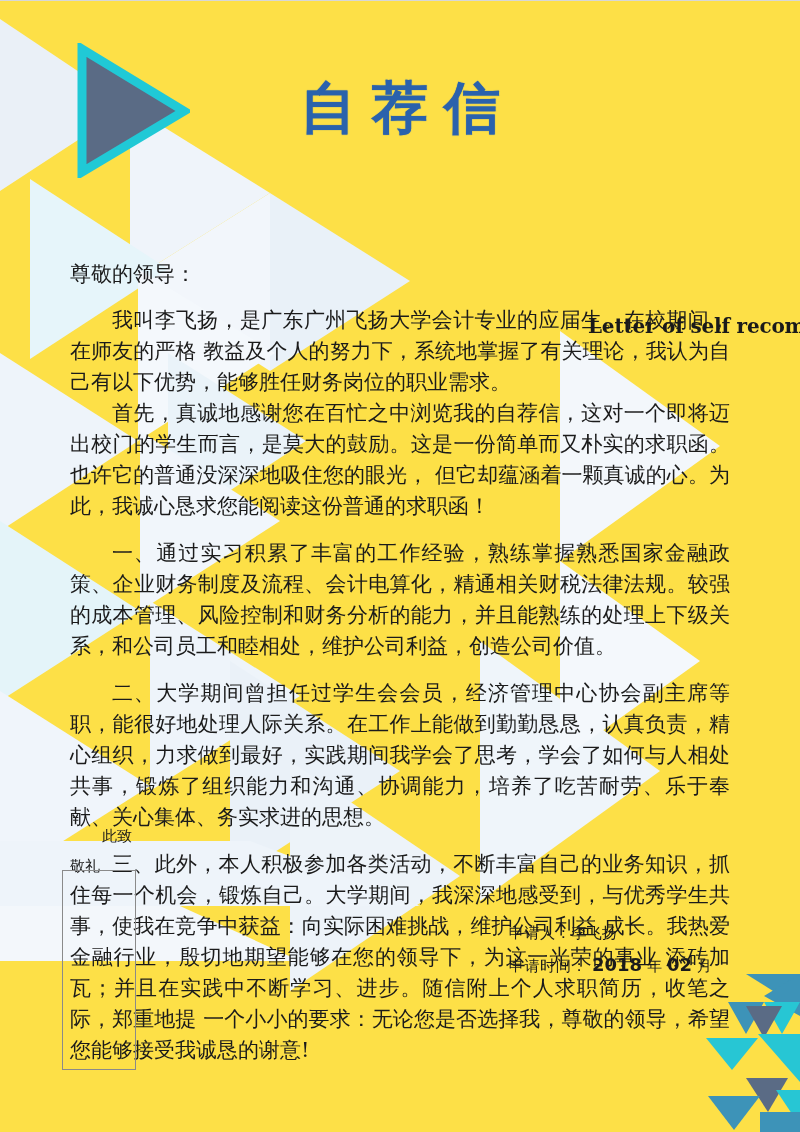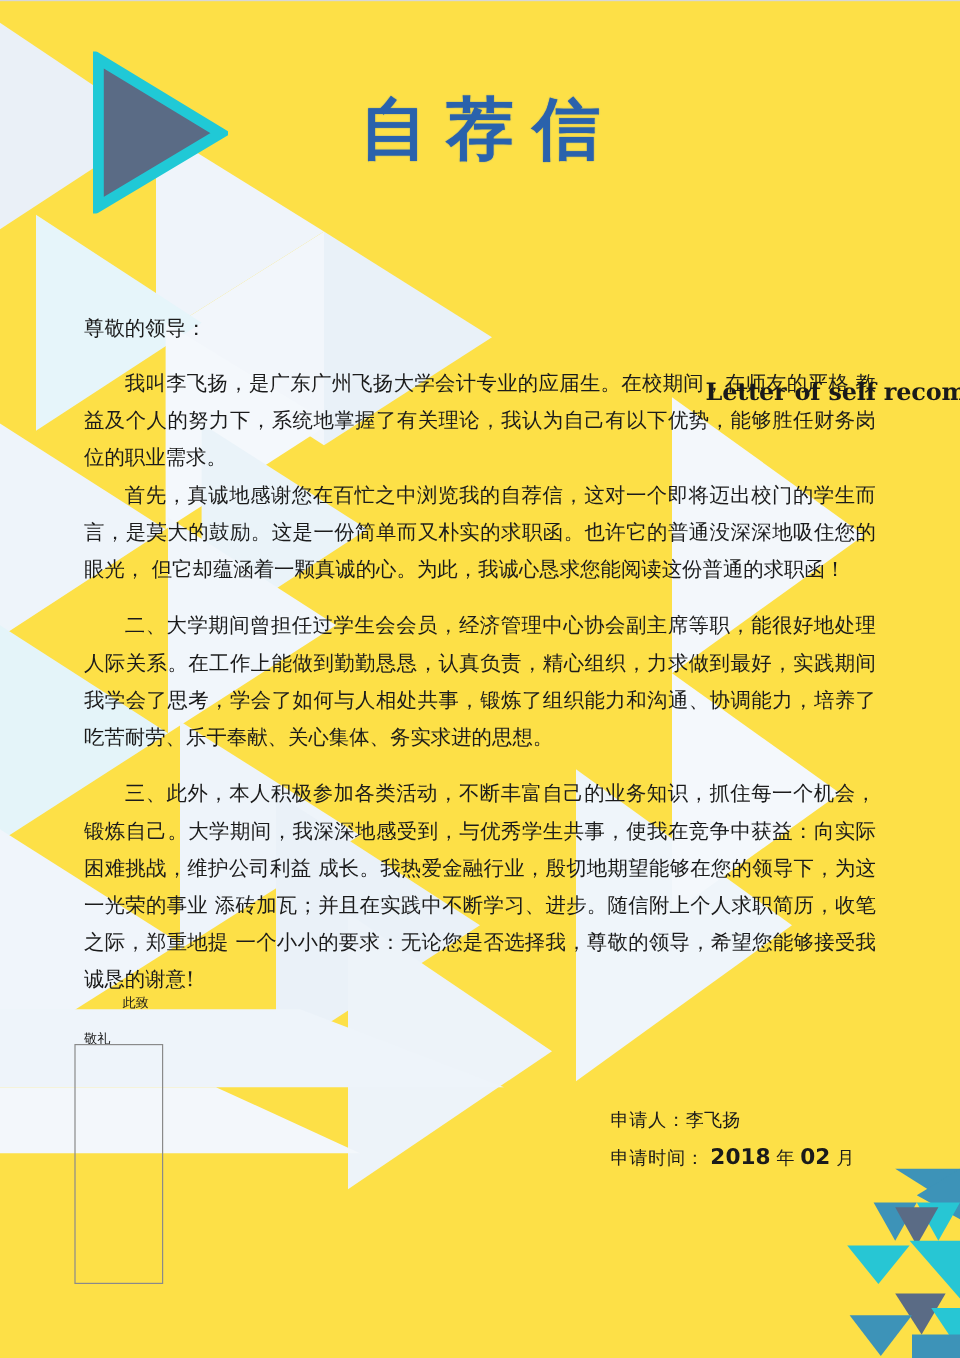--- a/index.html
+++ b/index.html
@@ -77,21 +77,21 @@
   }
 
   
   .body-area {
     position: absolute;
     left: 70px;
     top: 258px;
     width: 660px;
     z-index: 3;
     color: #1b1b1b;
-    font-size: 17px;
+    font-size: 21px;
     line-height: 30px;
     font-family: "DejaVu Serif", "Liberation Serif", serif;
   }
   .salutation {
     margin: 0 0 0 0;
     line-height: 30px;
   }
   .greeting {
     margin: 0;
     text-indent: 2em;
@@ -106,21 +106,21 @@
   }
   .para.gap { margin-top: 16px; }
 
   
   .closing {
     position: absolute;
     left: 70px;
     top: 820px;
     width: 660px;
     z-index: 3;
-    font-size: 11px;
+    font-size: 15px;
     color: #1b1b1b;
     line-height: 30px;
   }
   .closing-cizhi {
     margin: 0 0 0 32px;
   }
   .closing-jingli {
     margin: 0;
   }
   .sign-box {
@@ -203,20 +203,21 @@
   <div class="title-wrap">
     <div class="doc-title">自荐信</div>
   </div>
 
   <div class="watermark-en">Letter of self recommendation</div>
 
   <div class="body-area">
     <p class="salutation">尊敬的领导：</p>
     <p class="para gap">我叫李飞扬，是广东广州飞扬大学会计专业的应届生。在校期间，在师友的严格 教益及个人的努力下，系统地掌握了有关理论，我认为自己有以下优势，能够胜任财务岗位的职业需求。</p>
     <p class="para">首先，真诚地感谢您在百忙之中浏览我的自荐信，这对一个即将迈出校门的学生而言，是莫大的鼓励。这是一份简单而又朴实的求职函。也许它的普通没深深地吸住您的眼光，  但它却蕴涵着一颗真诚的心。为此，我诚心恳求您能阅读这份普通的求职函！</p>
+    <p class="para gap">一、通过实习积累了丰富的工作经验，熟练掌握熟悉国家金融政策、企业财务制度及流程、会计电算化，精通相关财税法律法规。较强的成本管理、风险控制和财务分析的能力，并且能熟练的处理上下级关系，和公司员工和睦相处，维护公司利益，创造公司价值。</p>
     <p class="para gap">二、大学期间曾担任过学生会会员，经济管理中心协会副主席等职，能很好地处理人际关系。在工作上能做到勤勤恳恳，认真负责，精心组织，力求做到最好，实践期间我学会了思考，学会了如何与人相处共事，锻炼了组织能力和沟通、协调能力，培养了吃苦耐劳、乐于奉献、关心集体、务实求进的思想。</p>
     <p class="para gap">三、此外，本人积极参加各类活动，不断丰富自己的业务知识，抓住每一个机会，锻炼自己。大学期间，我深深地感受到，与优秀学生共事，使我在竞争中获益：向实际困难挑战，维护公司利益 成长。我热爱金融行业，殷切地期望能够在您的领导下，为这一光荣的事业 添砖加瓦；并且在实践中不断学习、进步。随信附上个人求职简历，收笔之际，郑重地提  一个小小的要求：无论您是否选择我，尊敬的领导，希望您能够接受我诚恳的谢意!</p>
   </div>
 
   <div class="closing">
     <p class="closing-cizhi">此致</p>
     <p class="closing-jingli">敬礼</p>
   </div>
 
   <div class="sign-box"></div>

